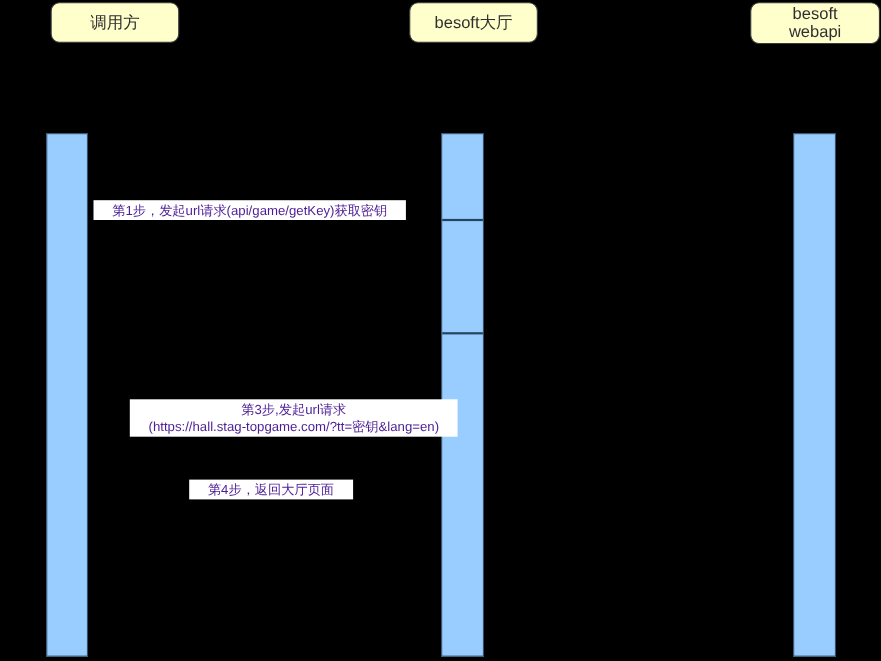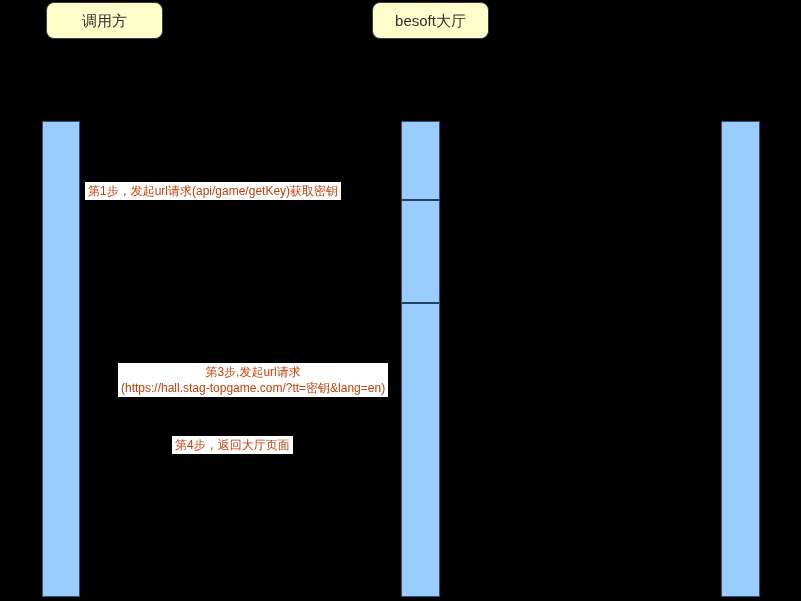--- a/index.html
+++ b/index.html
@@ -50,41 +50,43 @@
     width: 100%;
     height: 2px;
     background: #23445e;
   }
   .bar-divider.d1 { top: 77px; }   
   .bar-divider.d2 { top: 180px; }  
   .msg-label {
     position: absolute;
     display: inline-block;
     background: #ffffff;
-    color: #c2410c;
+    color: #4c1d95;
     font-size: 12px;
     line-height: 1.35;
-    padding: 1px 3px;
+    padding: 1px 17px;
     white-space: pre-line;
     text-align: center;
   }
   .msg-1 { left: 85px;  top: 182px; }
   .msg-2 { left: 454px; top: 282px; }
   .msg-3 { left: 118px; top: 363px; }
   .msg-4 { left: 172px; top: 436px; }
 </style>
 </head>
 <body>
 
 <div class="stage">
 
   <div class="actor-box actor-caller">调用方</div>
 
   <div class="actor-box actor-hall">besoft大厅</div>
 
+  <div class="actor-box actor-webapi">besoft
+webapi</div>
 
   <div class="lifeline-bar bar-caller"></div>
 
   <div class="lifeline-bar bar-hall">
     <div class="bar-divider d1"></div>
     <div class="bar-divider d2"></div>
   </div>
 
   <div class="lifeline-bar bar-webapi"></div>
 

